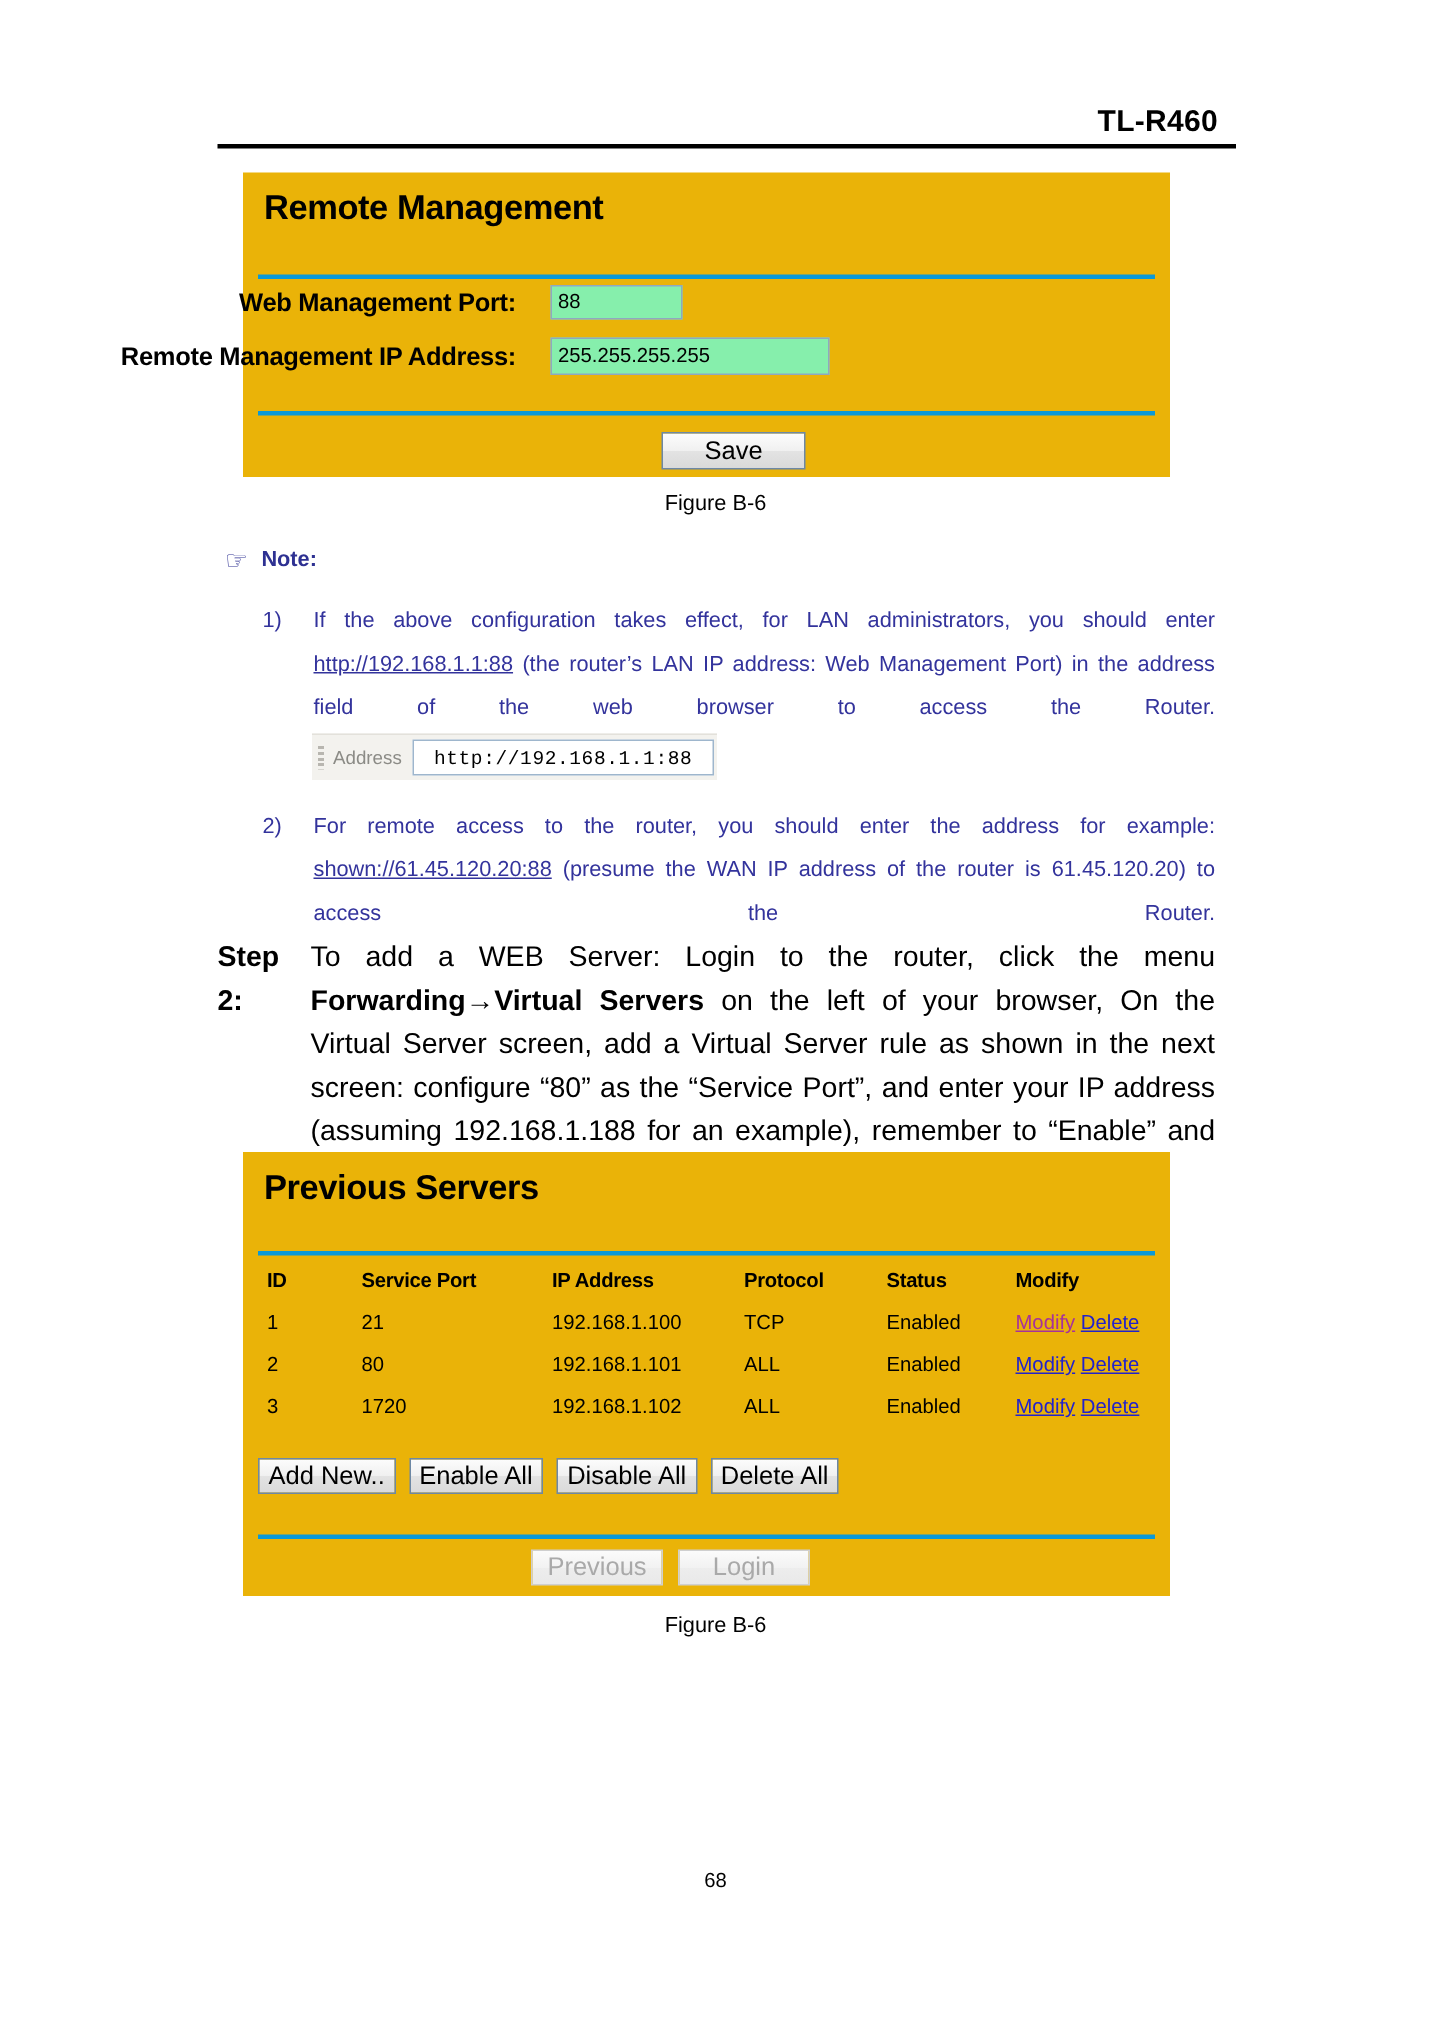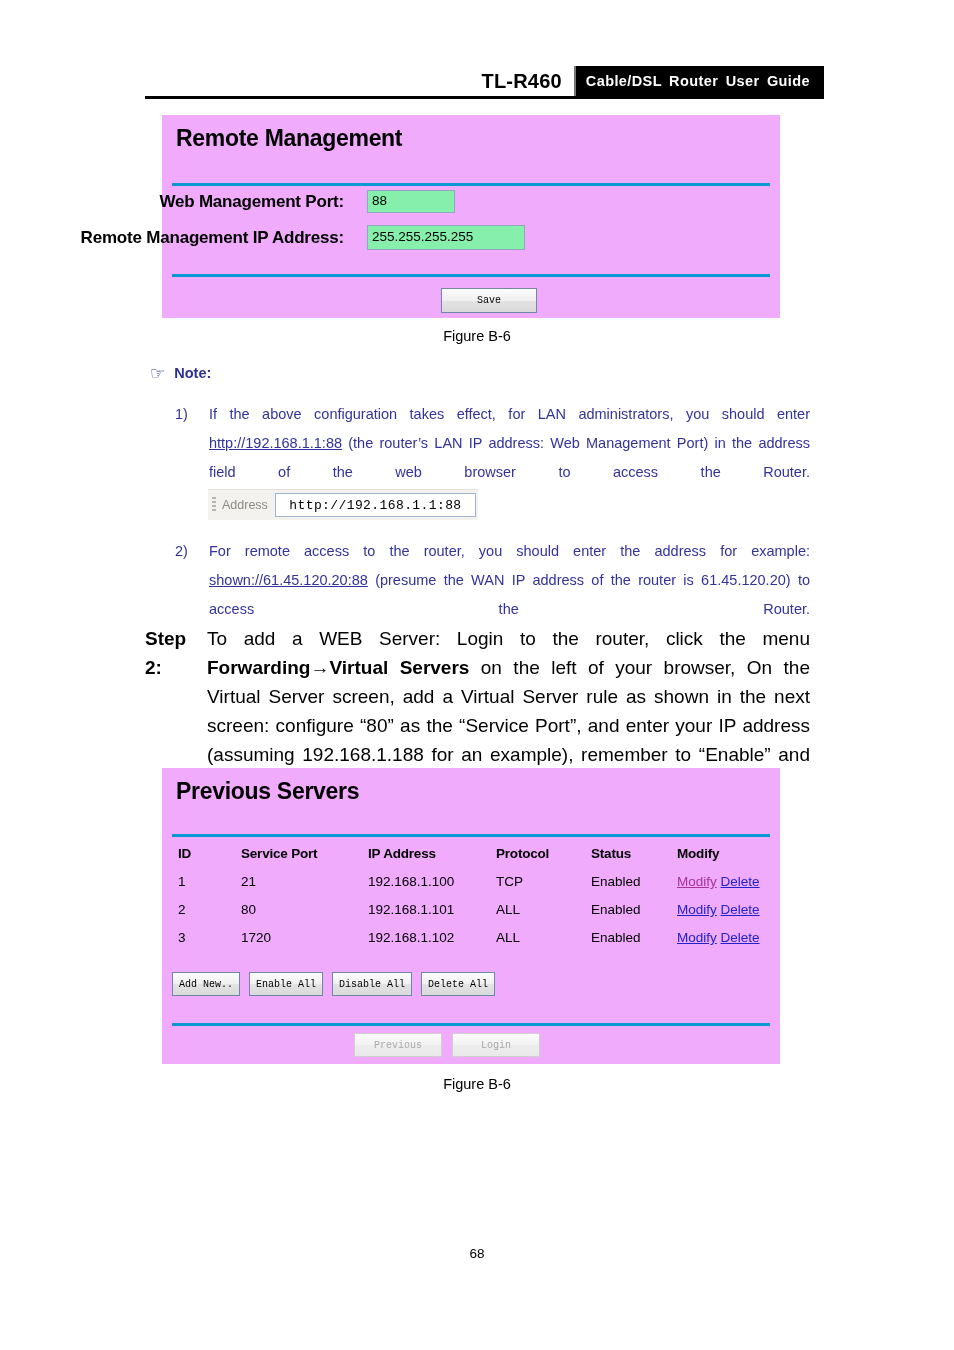--- a/index.html
+++ b/index.html
@@ -59,21 +59,21 @@
     left: 145px;
     top: 96px;
     width: 679px;
     height: 2.5px;
     background: #000;
   }
 
   
   .panel {
     position: absolute;
-    background: #f0abfc;
+    background: #eab308;
     box-sizing: border-box;
   }
   .panel-title {
     font-size: 23px;
     font-weight: bold;
     color: #000;
     letter-spacing: -0.3px;
   }
   .blue-rule {
     height: 3px;
@@ -126,29 +126,29 @@
     padding: 1px 4px;
     line-height: 1.1;
     display: flex;
     align-items: center;
   }
   #field-port { left: 14px; top: 190px; }
   #field-port .field-label { width: 330px; }
   #field-port .text-input { margin-left: 23px; width: 88px; height: 23px; }
   #field-ip { left: 14px; top: 225px; }
   #field-ip .field-label { width: 330px; }
-  #field-ip .text-input { margin-left: 23px; width: 158px; height: 25px; }
+  #field-ip .text-input { margin-left: 23px; width: 186px; height: 25px; }
 
   .btn {
     box-sizing: border-box;
     background: linear-gradient(to bottom, #fdfdfd 0%, #f1f1f1 48%, #e4e4e4 52%, #d6d6d6 100%);
     border: 1px solid #7a95b0;
     border-radius: 2px;
-    font-family: Liberation Mono, monospace;
-    font-size: 10px;
+    font-family: Liberation Sans, sans-serif;
+    font-size: 17px;
     color: #000;
     display: flex;
     align-items: center;
     justify-content: center;
     cursor: default;
     padding: 0 6px;
   }
   .btn.plain {
     border: 1px solid #6d88a5;
     border-radius: 0;
@@ -382,21 +382,20 @@
     font-size: 13.5px;
     color: #000;
   }
 </style>
 </head>
 <body>
 
 <div class="page-header">
   <div class="hdr-row">
     <div class="hdr-model">TL-R460</div>
-    <div class="hdr-title">Cable/DSL  Router  User  Guide</div>
   </div>
 </div>
 <div class="hdr-rule"></div>
 
 <div class="panel" id="panel-remote">
   <div class="panel-title">Remote Management</div>
   <div class="blue-rule rule-top"></div>
   <div class="blue-rule rule-bottom"></div>
 </div>
 

